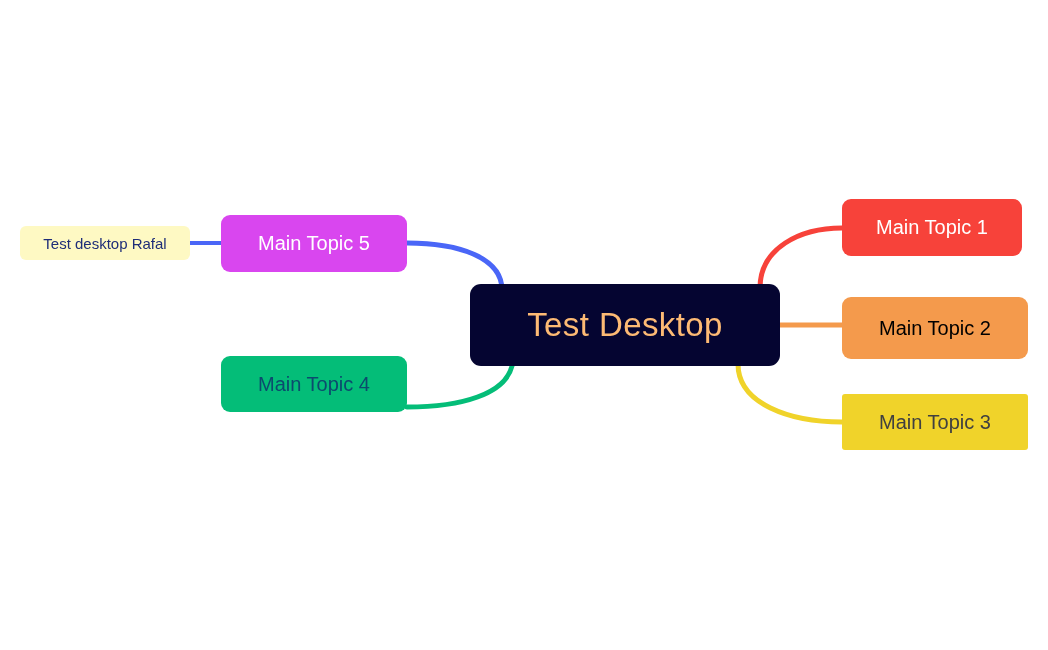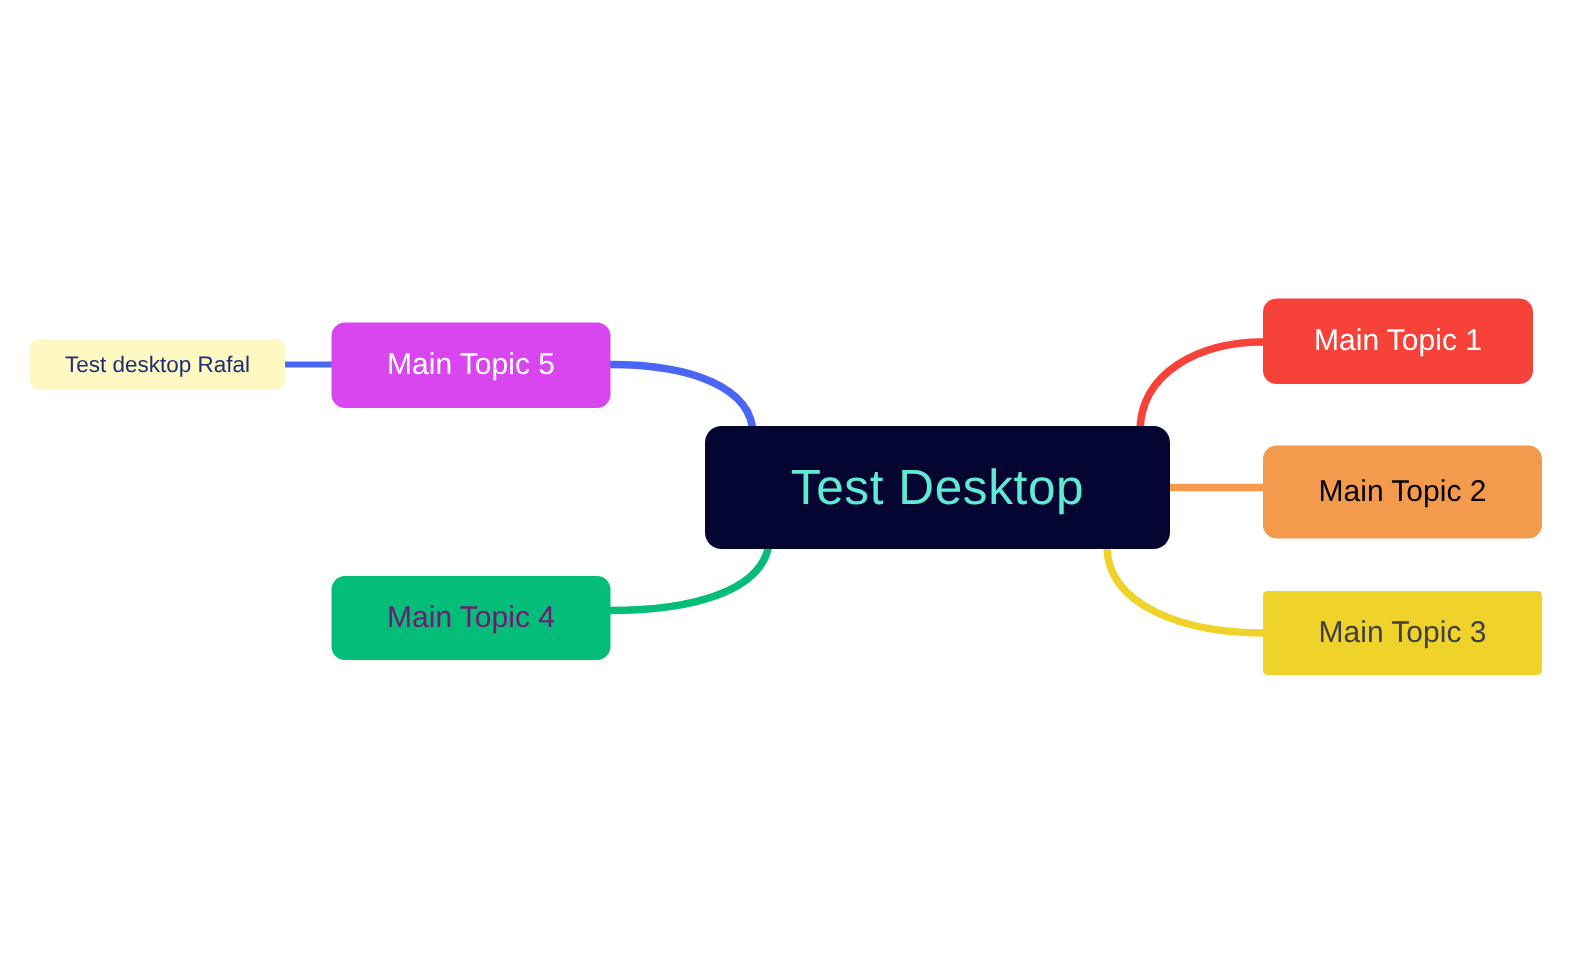--- a/index.html
+++ b/index.html
@@ -36,21 +36,21 @@
     user-select: none;
     cursor: default;
   }
   
   #node-root {
     left: 470px;
     top: 284px;
     width: 310px;
     height: 82px;
     background: #050531;
-    color: #5eead4;
+    color: #fdba74;
     border-radius: 11px;
     font-size: 33px;
     letter-spacing: 0.4px;
   }
   
   #node-topic1 {
     left: 842px;
     top: 199px;
     width: 180px;
     height: 57px;
@@ -85,25 +85,25 @@
     top: 215px;
     width: 186px;
     height: 57px;
     background: #d946ef;
     color: #ffffff;
     border-radius: 9px;
     font-size: 20px;
   }
   #node-topic4 {
     left: 221px;
-    top: 384px;
+    top: 356px;
     width: 186px;
     height: 56px;
     background: #04bd78;
-    color: #701a75;
+    color: #0c4a6e;
     border-radius: 9px;
     font-size: 20px;
   }
   
   #node-leaf-rafal {
     left: 20px;
     top: 226px;
     width: 170px;
     height: 34px;
     background: #fef9c3;

